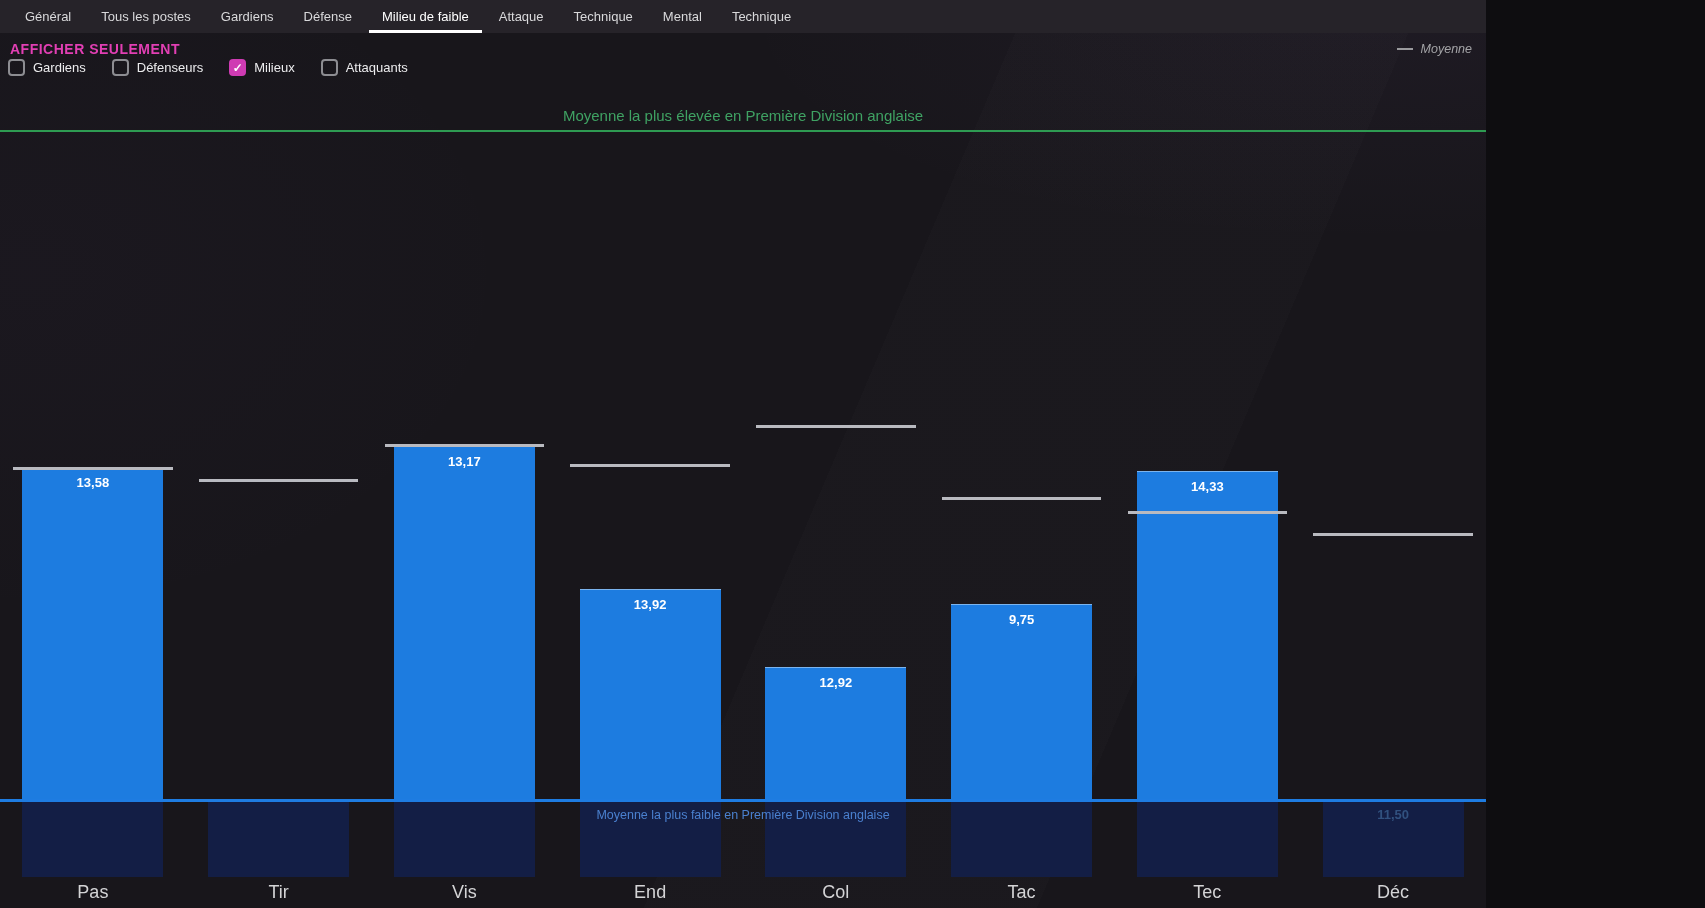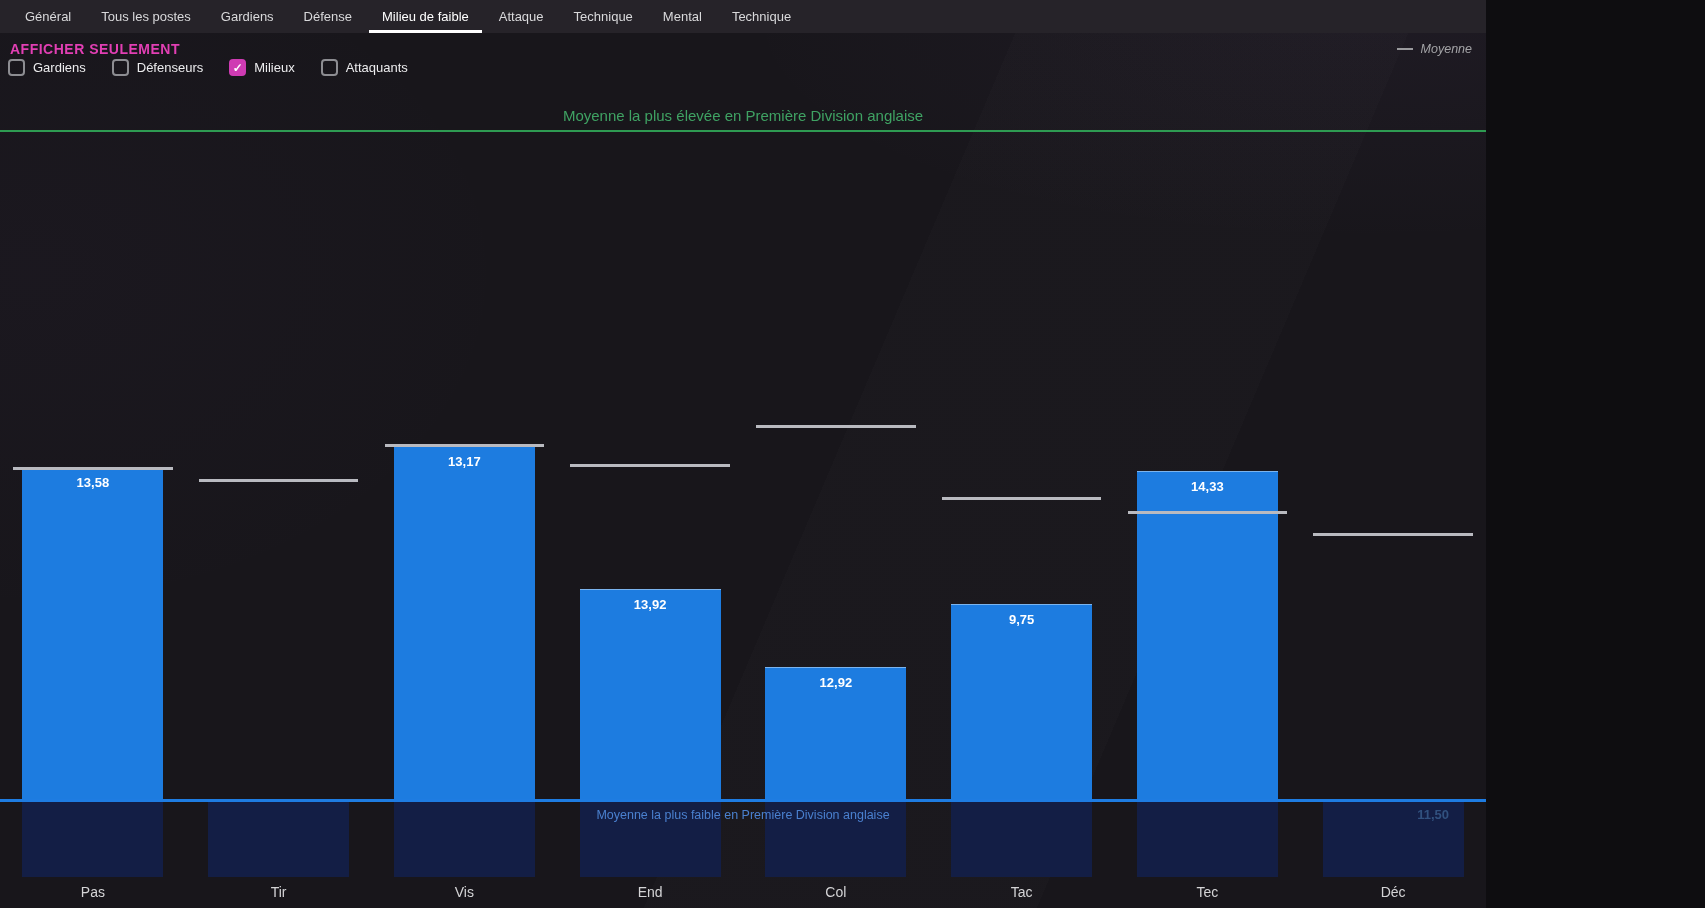--- a/index.html
+++ b/index.html
@@ -68,31 +68,31 @@
   .col{position:relative;flex:1;}
   .bar{
     position:absolute;bottom:109px;left:12%;width:76%;
     background:#1d7ce0;z-index:2;
     border-top:1px solid rgba(200,225,250,0.55);
   }
   .val{
     position:absolute;top:7px;left:0;width:100%;text-align:center;
     color:#ffffff;font-size:13px;font-weight:bold;
   }
-  .val.below{top:5px;color:#31517f;margin-left:40px;}
+  .val.below{top:5px;color:#31517f;}
   .marker{
     position:absolute;left:7%;width:86%;height:3px;background:#b9bac0;z-index:4;
   }
   .strip-bar{
     position:absolute;bottom:31px;left:12%;width:76%;height:75px;
     background:#131e45;z-index:1;
   }
   .axis-label{
     position:absolute;bottom:0;left:0;width:100%;height:31px;
-    text-align:center;line-height:30px;color:#d4d4d6;font-size:14px;z-index:3;
+    text-align:center;line-height:30px;color:#d4d4d6;font-size:18px;z-index:3;
   }
   .blue-line{position:absolute;top:665px;left:0;right:0;height:3px;background:#1e7ce2;z-index:5;}
   .annotation-low{
     position:absolute;top:674px;left:0;right:0;text-align:center;
     color:#4a80cf;font-size:12.5px;z-index:6;
   }
 </style>
 </head>
 <body>
 

